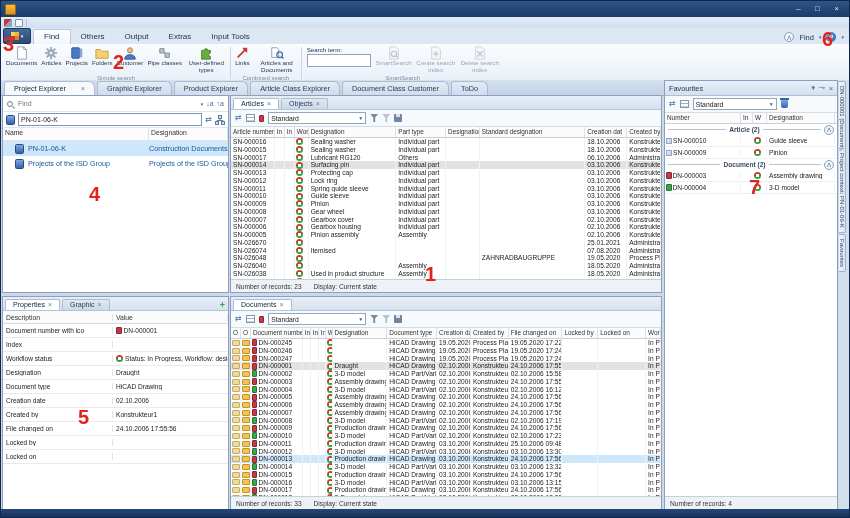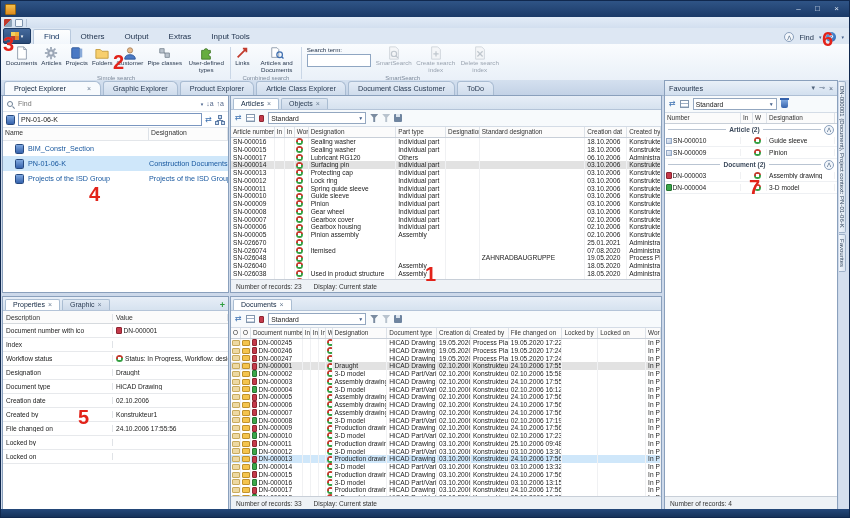--- a/index.html
+++ b/index.html
@@ -41,21 +41,21 @@
   .rbtn svg{width:14px;height:14px}
   .rlbl{font-size:6.2px;color:#26364d;text-align:center;line-height:6.5px;max-width:40px}
   .rsep{width:1px;background:#c9d6e6;margin:2px 1px}
   .rgroup.disabled .rbtn{opacity:.45}
   .searchcol{display:flex;flex-direction:column;padding:1px 3px;gap:1px}
   .stlabel{font-size:6.2px;color:#26364d}
   .stinput{width:58px;height:9px;border:1px solid #8fa6c2;background:#fff;font-size:6.5px}
 
   
   .exptabs{position:absolute;top:79px;left:0;width:661px;height:15px;background:linear-gradient(#d4e0ef,#c3d2e6);border-bottom:1px solid #9fb2c9;display:flex;align-items:flex-end;padding-left:3px;gap:2px}
-  .etab{display:flex;align-items:center;gap:21px;padding:2px 9px;font-size:7.3px;color:#2a3b52;background:linear-gradient(#e4ecf6,#cfdcec);border:1px solid #a9bcd2;border-bottom:none;border-radius:3px 6px 0 0}
+  .etab{display:flex;align-items:center;gap:15px;padding:2px 9px;font-size:7.3px;color:#2a3b52;background:linear-gradient(#e4ecf6,#cfdcec);border:1px solid #a9bcd2;border-bottom:none;border-radius:3px 6px 0 0}
   .etab.active{background:#f7fafd;color:#10253f}
   .tabx{font-size:7px;color:#6a7d93;line-height:6px}
 
   
   .panel{position:absolute;background:#fff;border:1px solid #8aa0bc;box-sizing:border-box;overflow:hidden}
   .ptabs{height:13px;background:linear-gradient(#e7eef7,#d6e2ef);border-bottom:1px solid #b4c4d8;display:flex;align-items:flex-end;padding-left:2px;gap:2px}
   .ptab{display:flex;align-items:center;gap:3px;padding:1px 7px 2px;font-size:7px;color:#2a3b52;background:linear-gradient(#e0e9f3,#ccd9e9);border:1px solid #aabdd2;border-bottom:none;border-radius:2px 2px 0 0}
   .ptab.active{background:#ffffff;color:#10253f}
   .ptabs .plus{margin-left:auto;margin-right:3px;color:#2e9e3e;font-size:9px;font-weight:bold;line-height:9px}
   .ptoolbar{height:16px;border-bottom:1px solid #d4dce6;display:flex;align-items:center;gap:4px;padding:0 4px;background:#f7fafc}
@@ -324,27 +324,20 @@
           <rect x="0.5" y="6.5" width="3" height="3" fill="#cfe0f4" stroke="#5f7da6"></rect>
           <rect x="6.5" y="6.5" width="3" height="3" fill="#cfe0f4" stroke="#5f7da6"></rect>
           <path d="M5 3.5v2M2 6.5V5.5h6v1" fill="none" stroke="#5f7da6"></path>
         </svg>
     </div>
     <div class="treehdr" id="tree-hdr">
         <div class="hc" style="width: 146px;">Name</div>
         <div class="hc" style="width: 79px;">Designation</div>
       </div>
     <div id="tree-rows">
-        <div class="trow">
-          <div class="name" style="width: 146px;">
-            <span class="node"></span>
-            <span>BIM_Constr_Section</span>
-          </div>
-          <div class="desig" style="width: 79px;"></div>
-        </div>
         <div class="trow sel">
           <div class="name" style="width: 146px;">
             <span class="node"></span>
             <span>PN-01-06-K</span>
           </div>
           <div class="desig" style="width: 79px;">Construction Documents</div>
         </div>
         <div class="trow">
           <div class="name" style="width: 146px;">
             <span class="node"></span>

